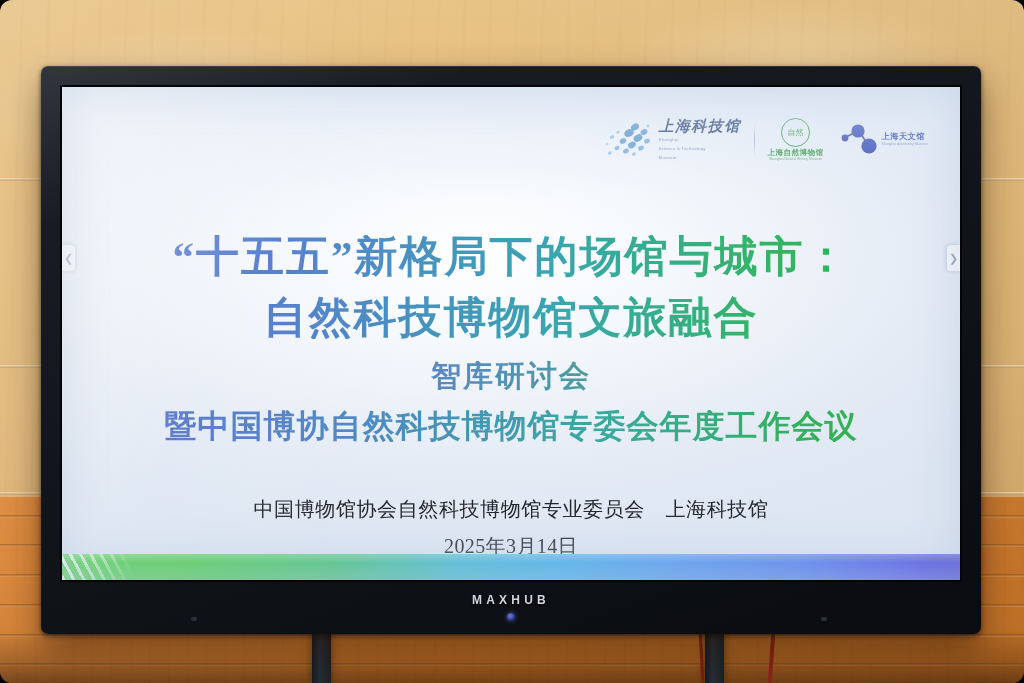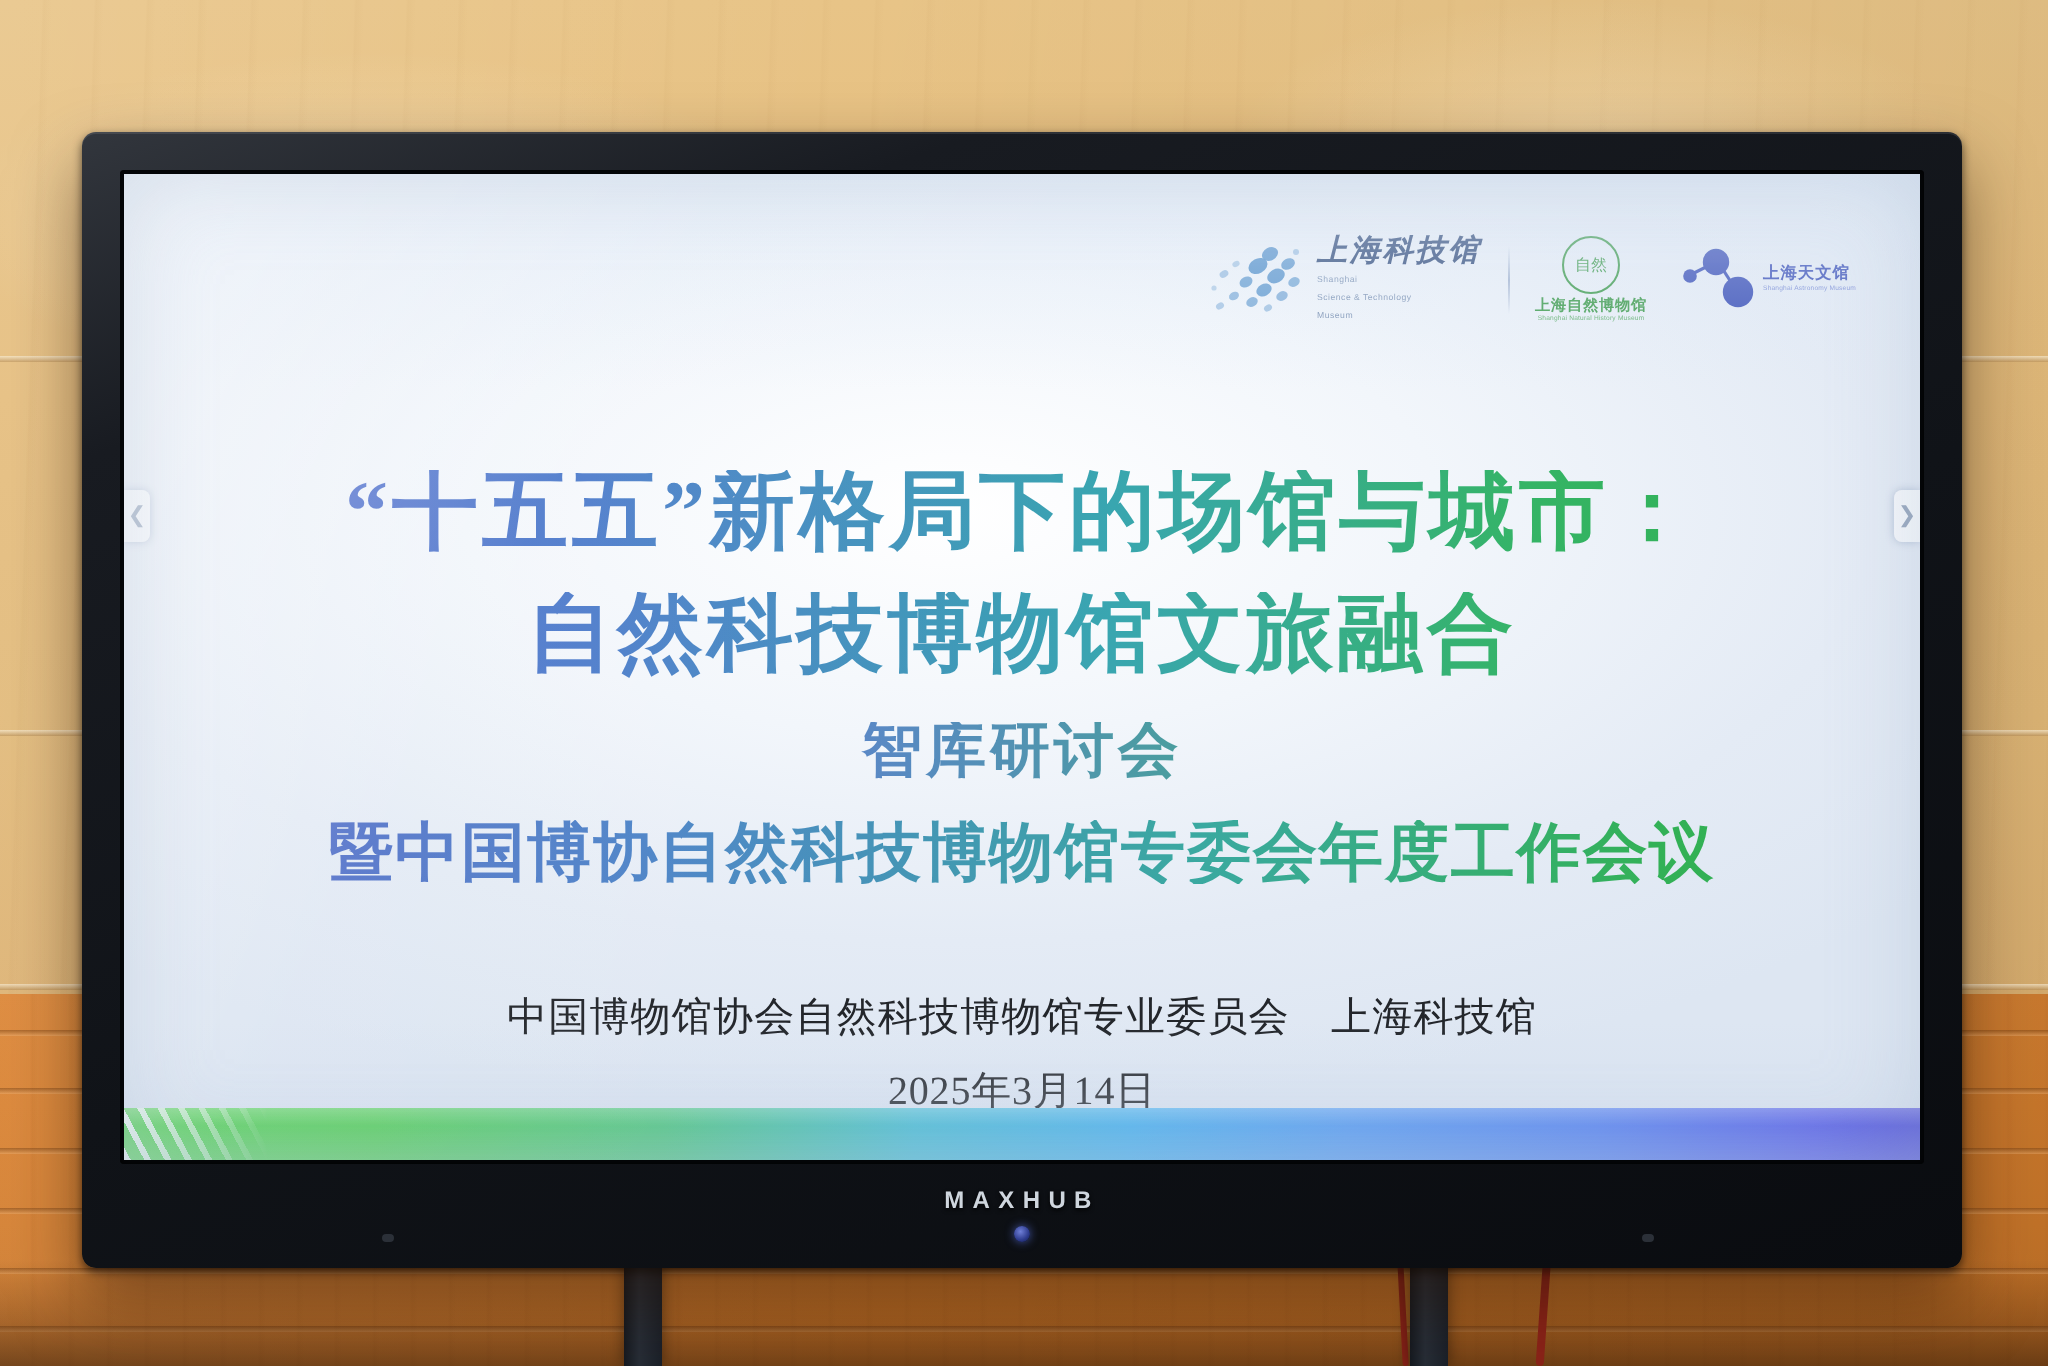--- a/index.html
+++ b/index.html
@@ -10,20 +10,21 @@
   }
   body {
     font-family: "Liberation Sans", sans-serif;
   }
 
   #scene {
     position: relative;
     width: 1024px;
     height: 683px;
     overflow: hidden;
+    border-radius: 12px;
   }
 
   
   .wall-upper {
     position: absolute;
     left: 0; top: 0;
     width: 1024px; height: 497px;
     background:
       linear-gradient(100deg, rgba(255,255,255,0.10) 0%, rgba(255,255,255,0.0) 38%, rgba(0,0,0,0.05) 100%),
       linear-gradient(180deg, #e8c487 0%, #e6bd7c 40%, #e2b978 72%, #ddb272 100%);

